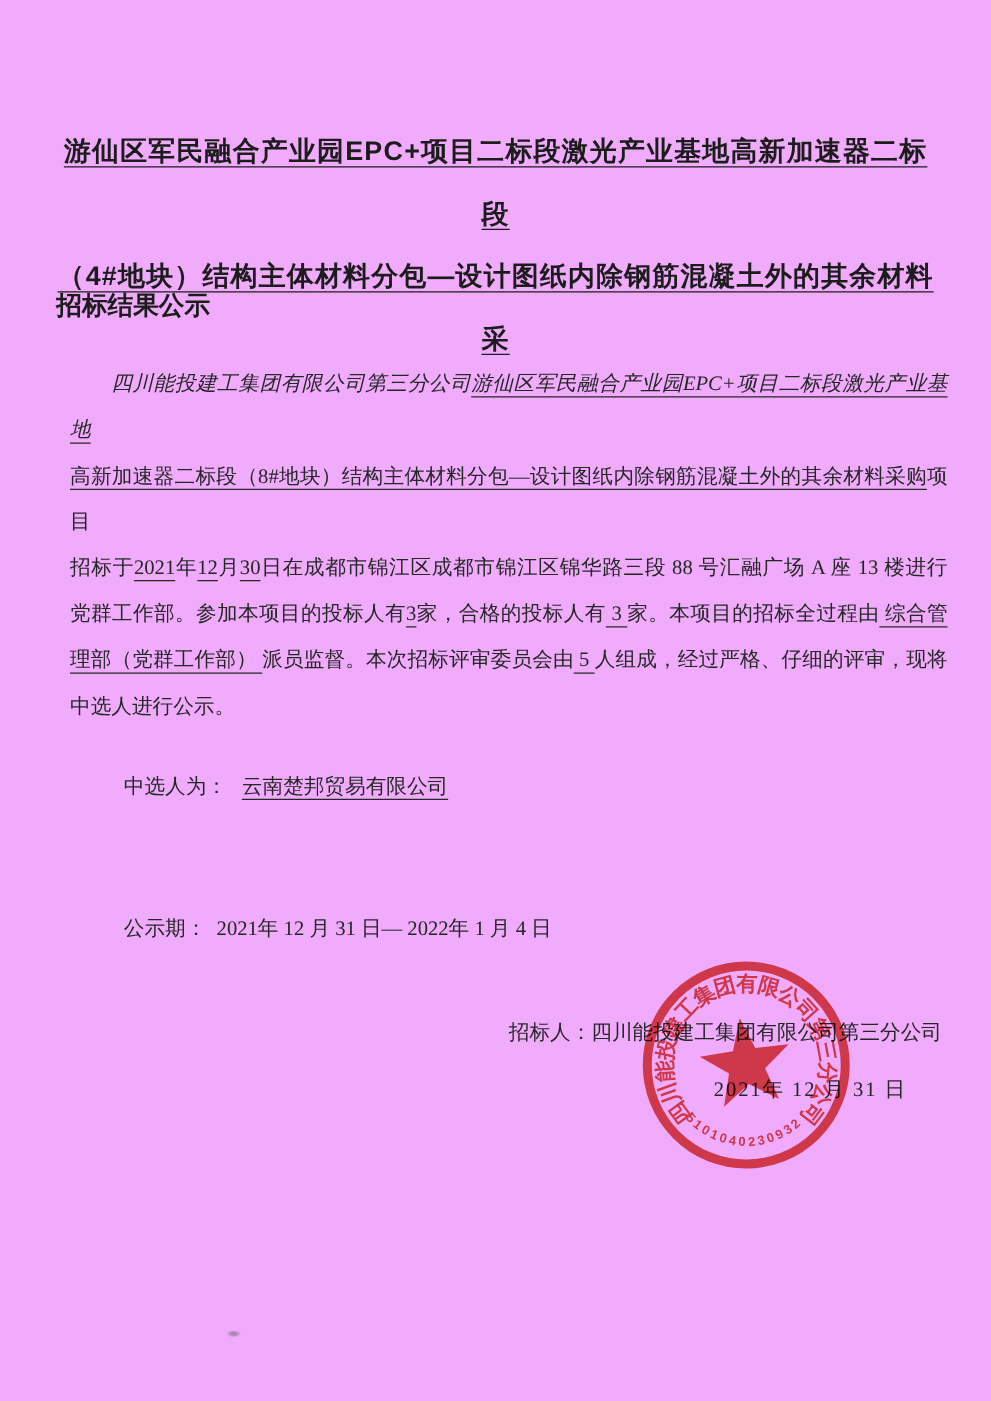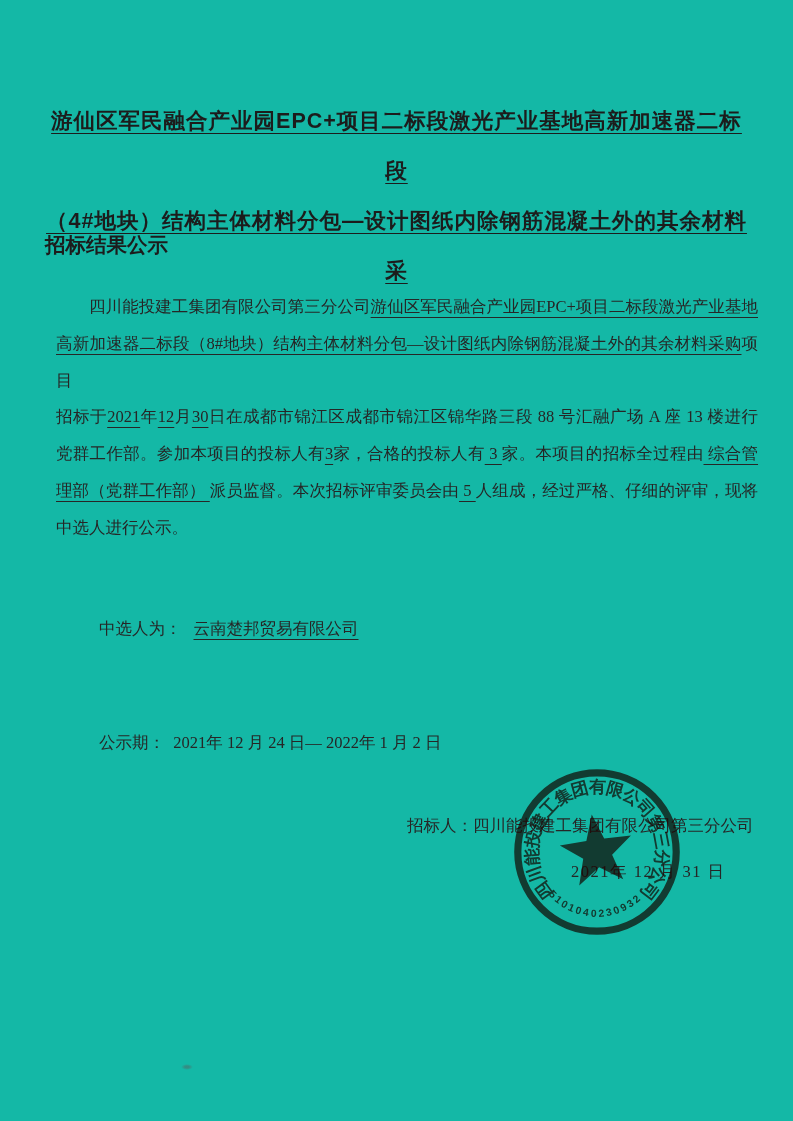--- a/index.html
+++ b/index.html
@@ -1,17 +1,17 @@
 <!DOCTYPE html>
 <html><head>
 <meta charset="utf-8">
 <style>
   html,body { margin:0; padding:0; background:#ffffff; }
   .page {
-    position:relative; width:793px; height:1121px; background:#14b8a6;
+    position:relative; width:793px; height:1121px; background:#f0abfc;
     overflow:hidden; color:#222;
     font-family:"Liberation Serif","DejaVu Serif",serif;
   }
   
   .title-block {
     position:absolute; top:96px; left:45px; width:703px;
     text-align:center; font-family:"Liberation Sans","DejaVu Sans",sans-serif;
     font-weight:bold; font-size:21.5px; line-height:50px; letter-spacing:1px;
     color:#1c1c1c;
   }
@@ -19,21 +19,21 @@
     position:absolute; top:228px; left:45px; width:703px;
     text-align:left; font-family:"Liberation Sans","DejaVu Sans",sans-serif;
     font-weight:bold; font-size:20.5px; line-height:34px; color:#1c1c1c;
   }
   
   .body-block {
     position:absolute; top:289px; left:56px; width:702px;
     font-size:16.5px; line-height:36.8px; color:#262626;
   }
   .jline { text-align:justify; text-align-last:justify; }
-  .indent { text-indent:33px; }
+  .indent { text-indent:33px;font-style:italic; }
   
   .useg, .title-block .useg {
     text-decoration:underline;
     text-decoration-thickness:1.4px;
     text-underline-offset:5px;
   }
   .pad-u { padding:0 12px;text-align:right; }
   
   .details-block {
     position:absolute; top:534px; left:99px;
@@ -79,21 +79,21 @@
     <div class="jline indent"><span>四川能投建工集团有限公司第三分公司</span><span class="useg">游仙区军民融合产业园EPC+项目二标段激光产业基地</span></div>
     <div class="jline"><span class="useg">高新加速器二标段（8#地块）结构主体材料分包—设计图纸内除钢筋混凝土外的其余材料采购</span><span>项目</span></div>
     <div class="jline"><span>招标于</span><span class="useg">2021</span><span>年</span><span class="useg">12</span><span>月</span><span class="useg">30</span><span>日在成都市锦江区成都市锦江区锦华路三段 88 号汇融广场 A 座 13 楼进行</span></div>
     <div class="jline"><span>党群工作部。参加本项目的投标人有</span><span class="useg">3</span><span>家，合格的投标人有</span><span class="useg"> 3 </span><span>家。本项目的招标全过程由</span><span class="useg"> 综合管</span></div>
     <div class="jline"><span class="useg">理部（党群工作部） </span><span>派员监督。本次招标评审委员会由</span><span class="useg"> 5 </span><span>人组成，经过严格、仔细的评审，现将</span></div>
     <div><span>中选人进行公示。</span></div>
   </div>
 
   <div class="details-block">
     <div><span>中选人为：</span><span class="useg pad-u">云南楚邦贸易有限公司</span></div>
-    <div>公示期：  2021年 12 月 24 日— 2022年 1 月 2 日</div>
+    <div>公示期：  2021年 12 月 31 日— 2022年 1 月 4 日</div>
   </div>
 
   <div class="footer-tenderer">招标人：四川能投建工集团有限公司第三分公司</div>
   <div class="footer-date">2021年 12 月 31 日</div>
 
   <div class="seal">
     <svg viewBox="0 0 200 200" xmlns="http://www.w3.org/2000/svg">
       <defs>
         <path id="arcTop" d="M 54.1,147.5 A 66,66 0 1 1 145.9,147.5" fill="none"></path>
         <path id="arcBottom" d="M 41,141.3 A 72,72 0 0 0 159,141.3" fill="none"></path>

